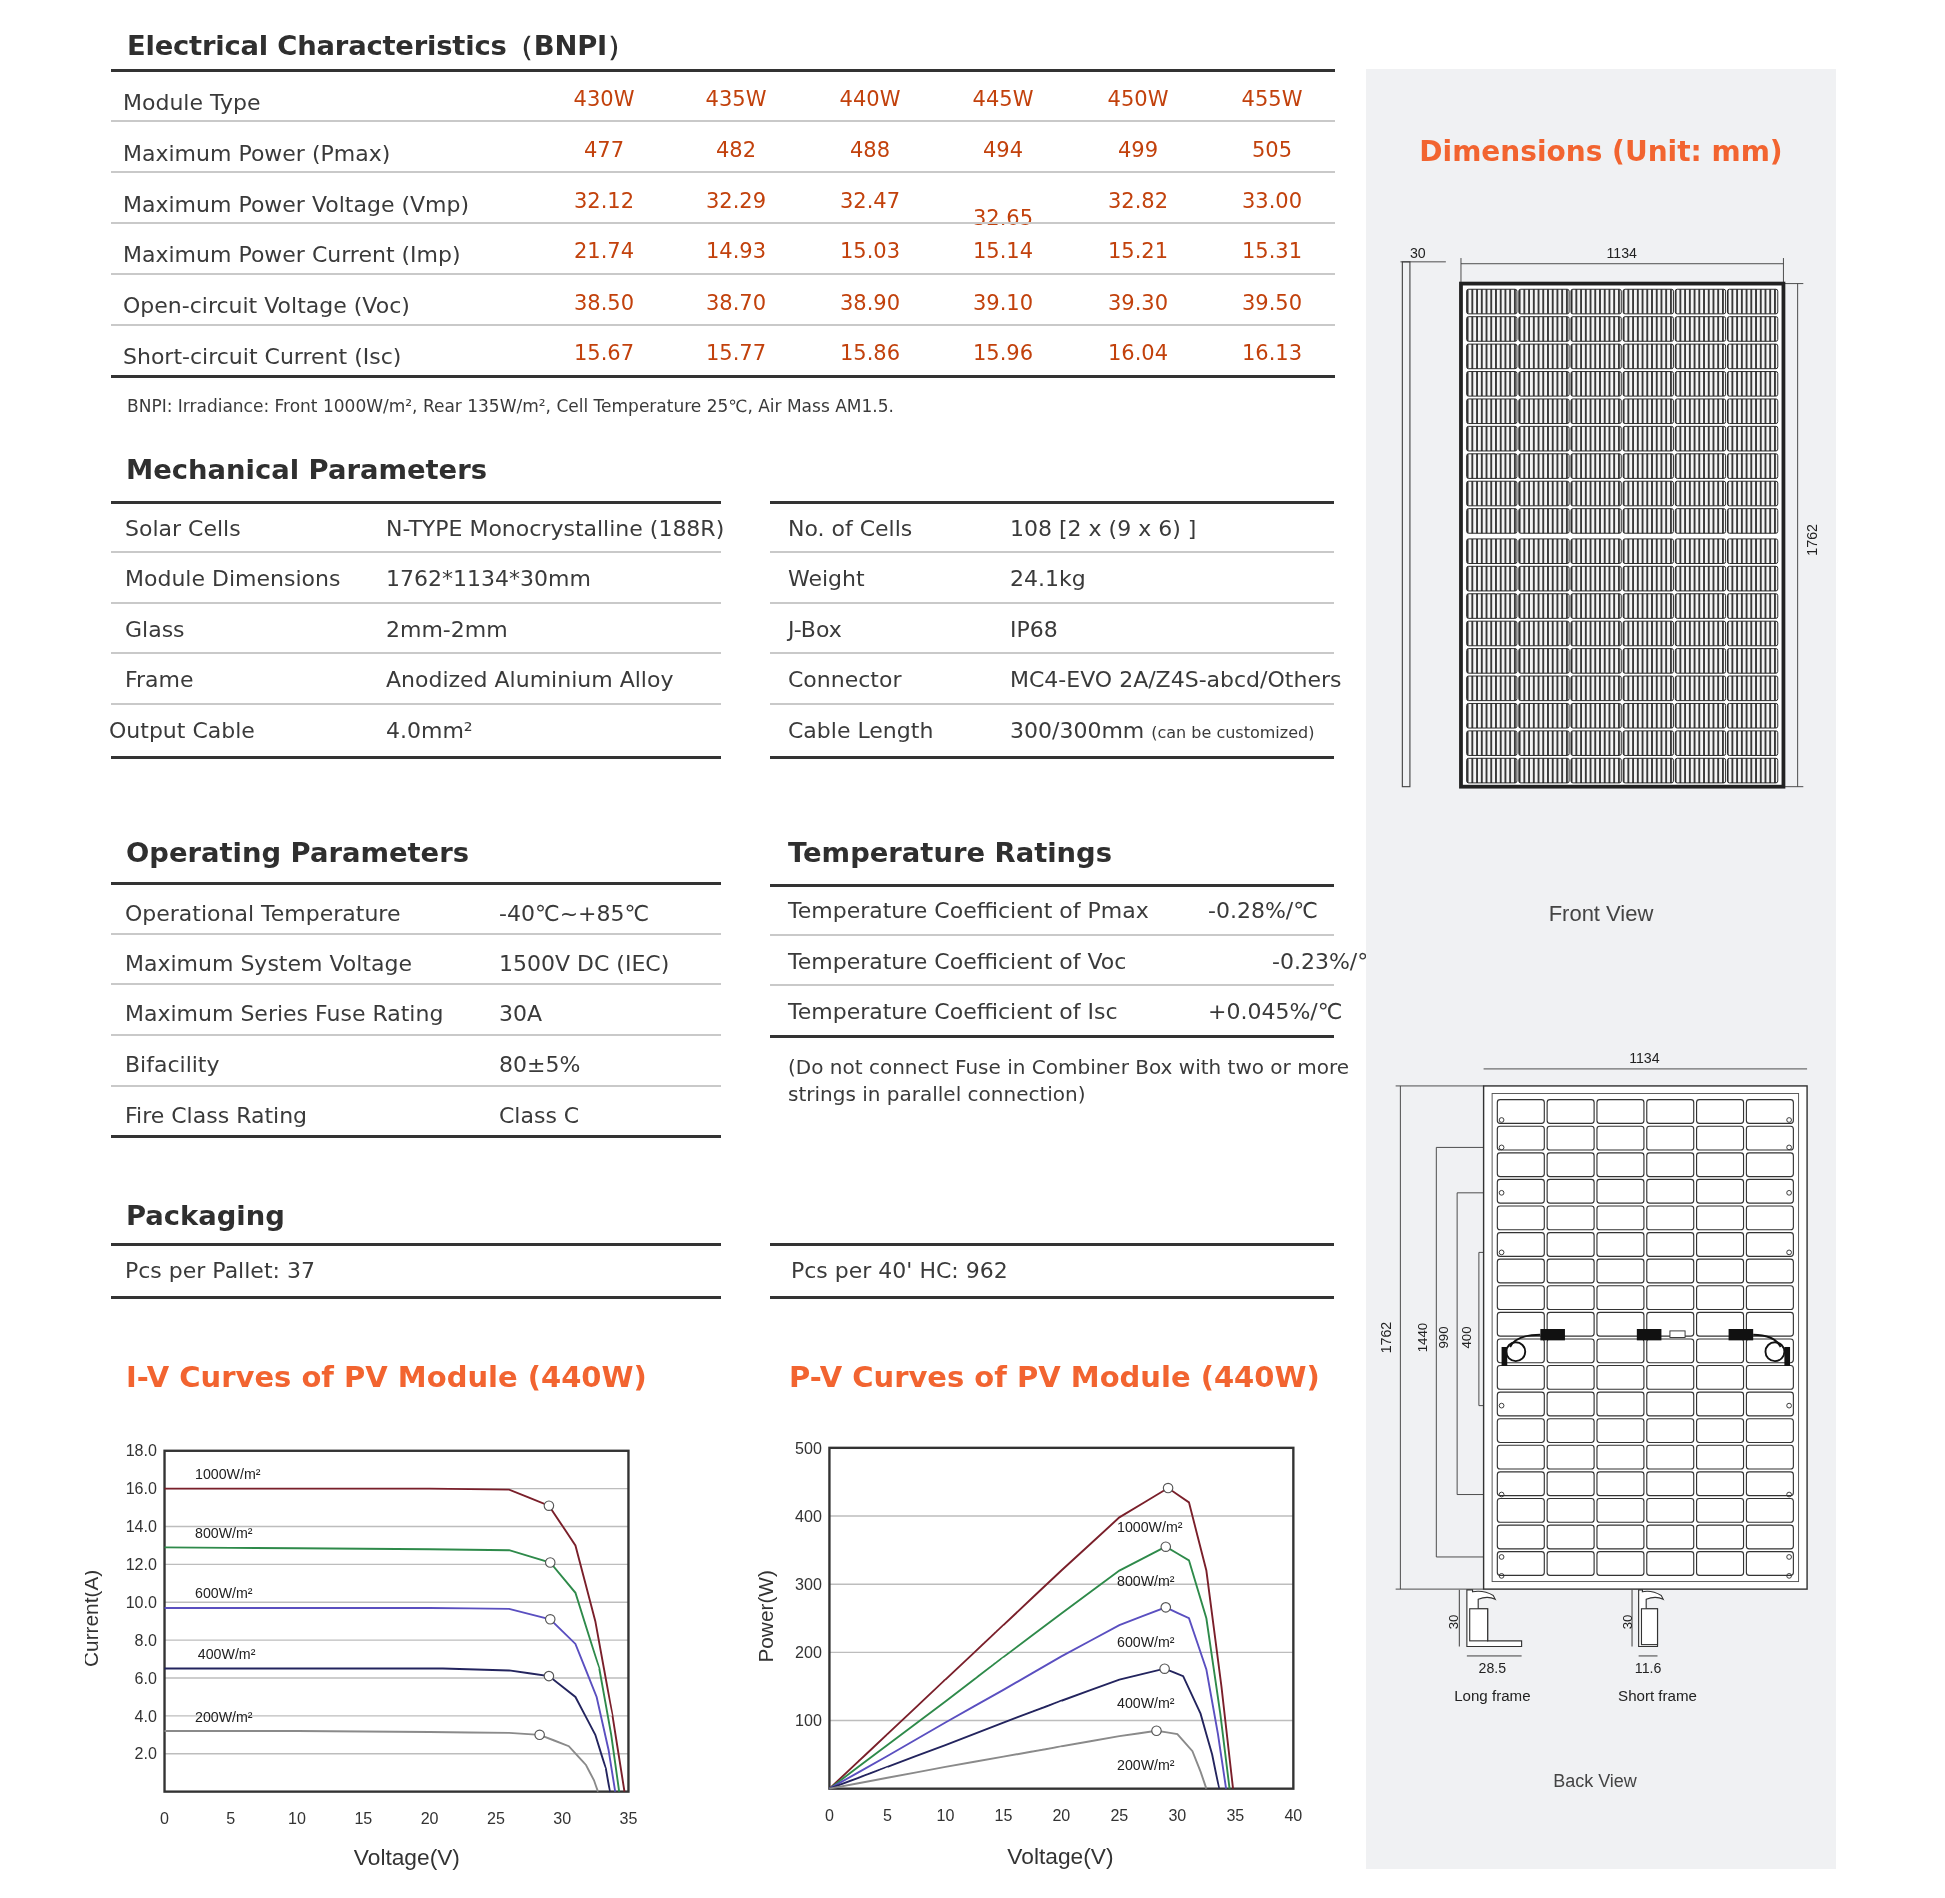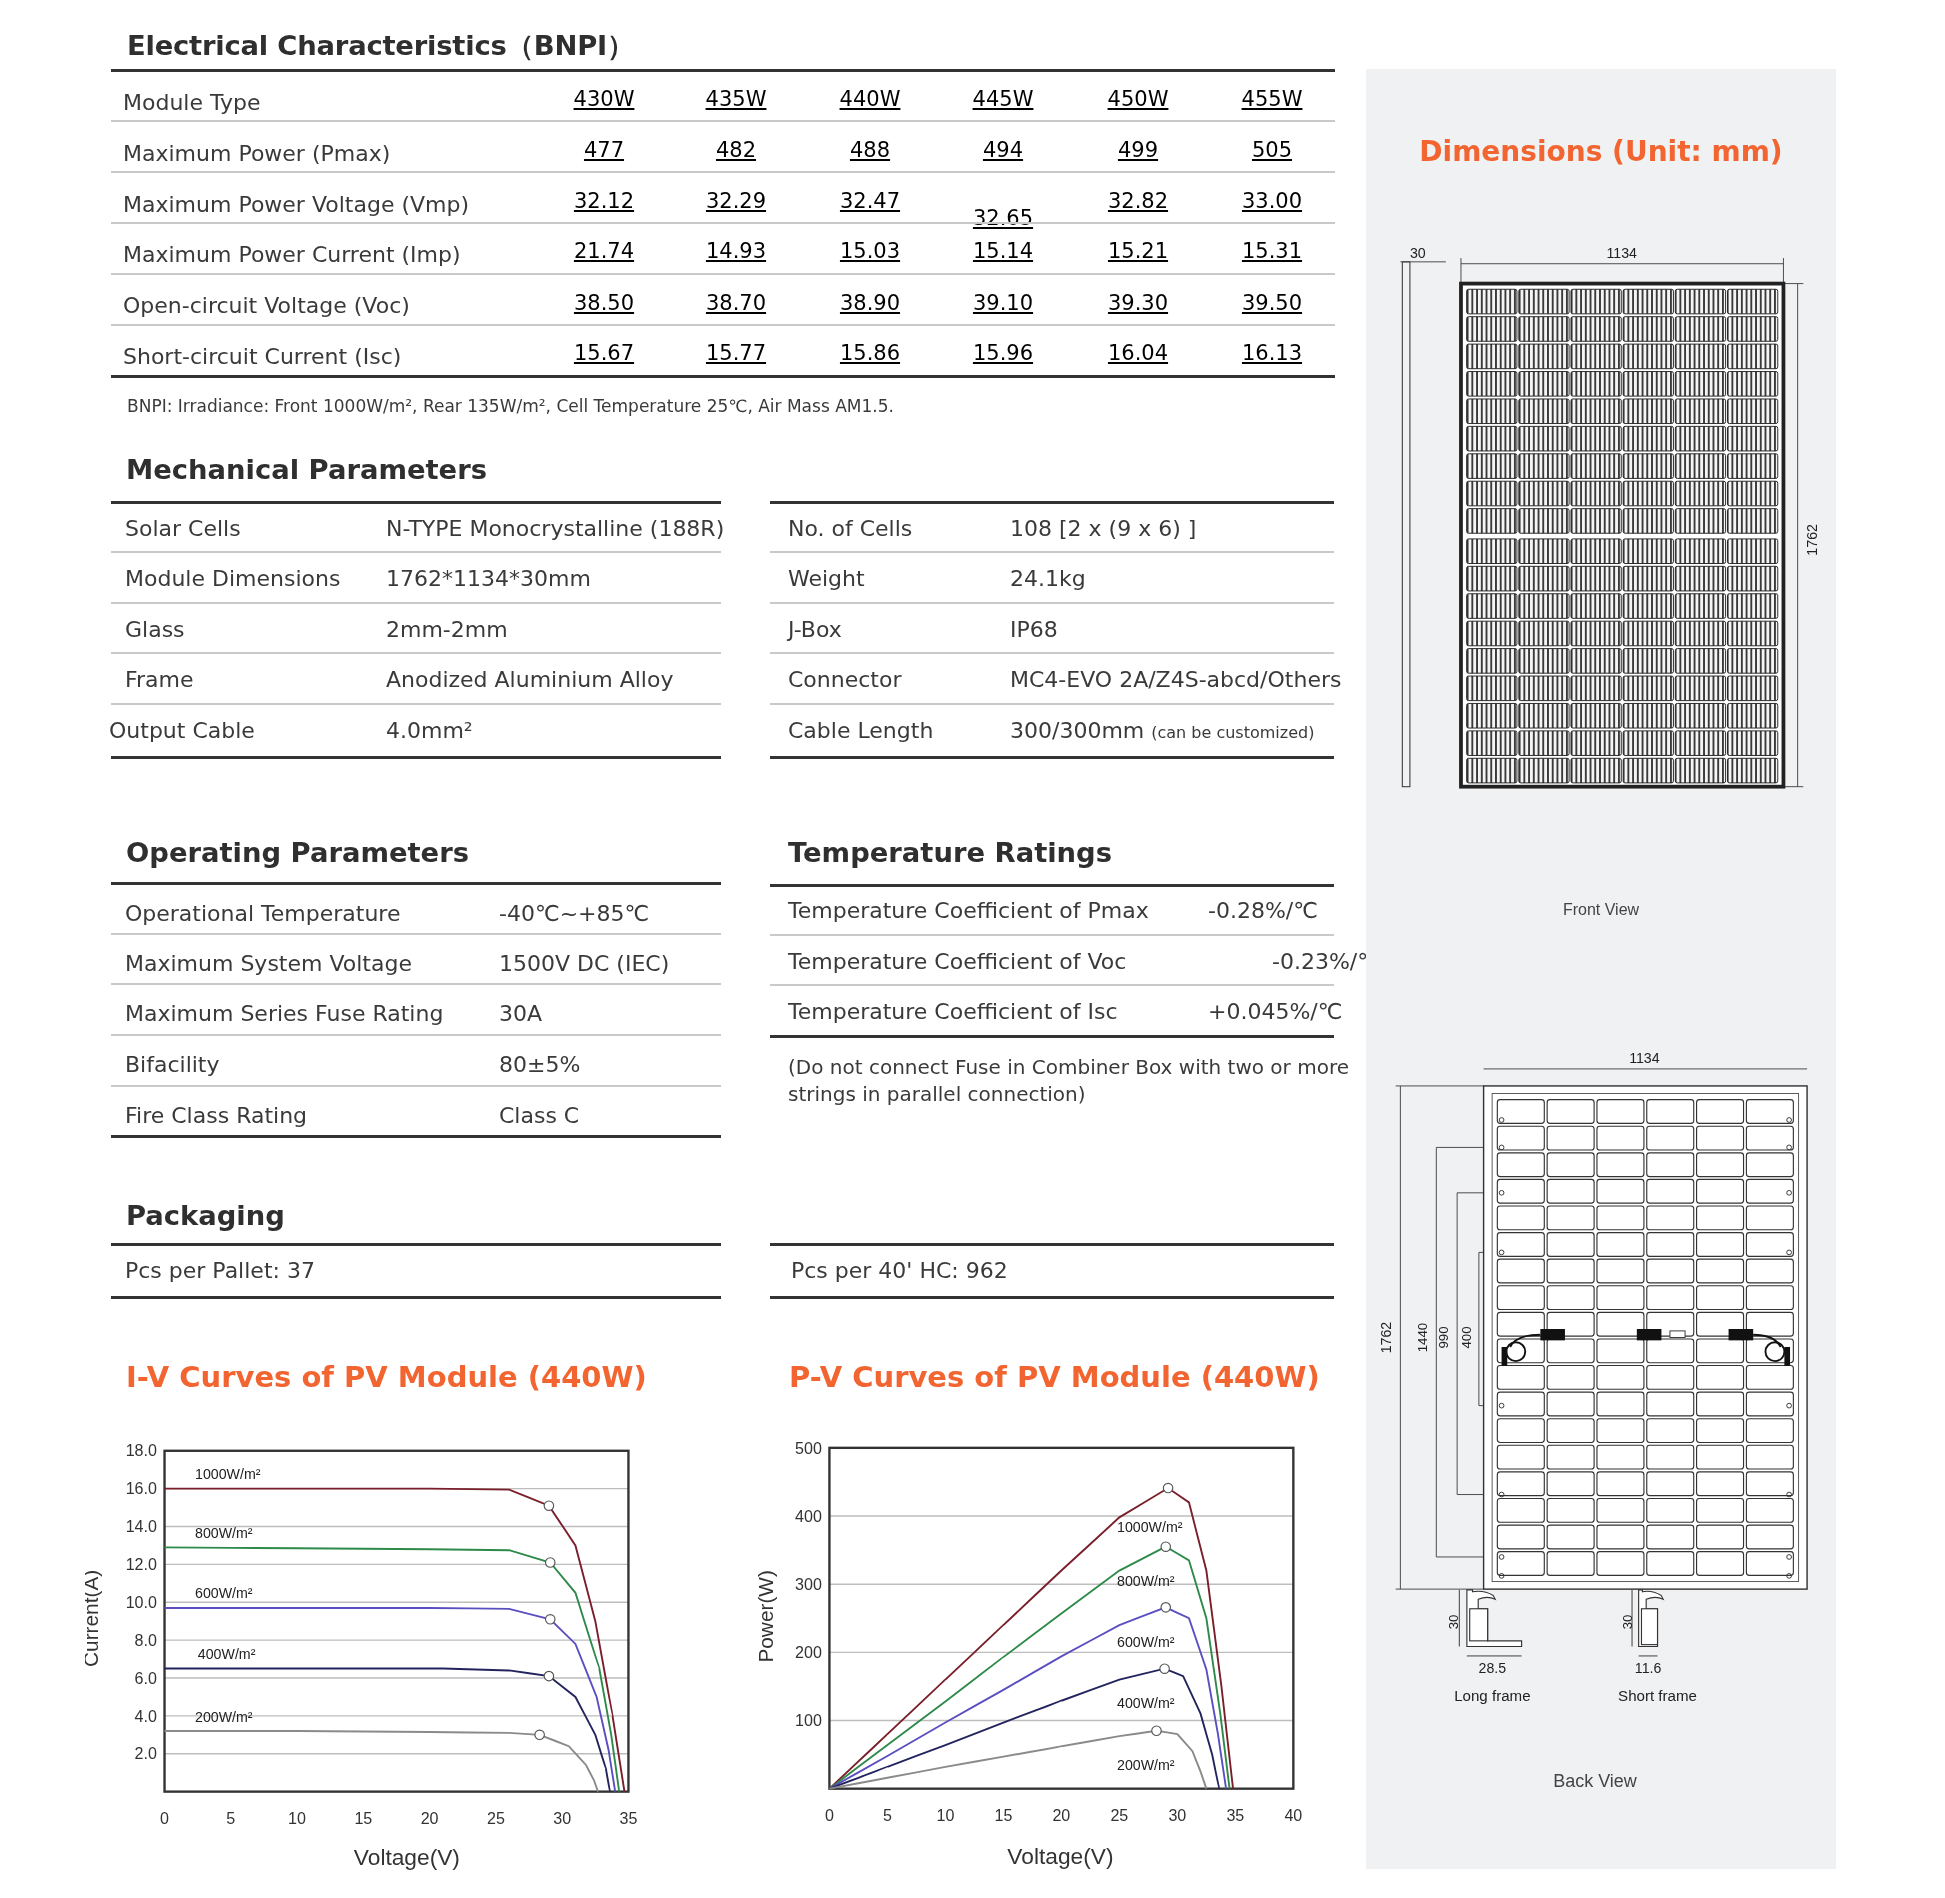--- a/index.html
+++ b/index.html
@@ -4,21 +4,21 @@
 <style>
   html,body{margin:0;padding:0;background:#fff;}
   body{width:1946px;height:1898px;position:relative;overflow:hidden;font-family:"DejaVu Sans",sans-serif;color:#333;}
   .abs{position:absolute;}
   .h1{font-weight:bold;font-size:27.4px;color:#2f2f2f;letter-spacing:-0.2px;}
   .h2{font-weight:bold;font-size:27.4px;color:#2f2f2f;}
   .orange{color:#f26430;font-weight:bold;font-size:29px;}
   .rule-thick{position:absolute;height:2.8px;background:#333;}
   .rule-thin{position:absolute;height:1.9px;background:#c9c9c9;}
   .cell{position:absolute;font-size:22px;color:#3a3a3a;white-space:nowrap;}
-  .num{position:absolute;font-size:21px;color:#000000;text-align:center;width:114px;white-space:nowrap;text-decoration:underline;}
+  .num{position:absolute;font-size:21px;color:#c2410c;text-align:center;width:114px;white-space:nowrap;}
   .small{font-size:17px;color:#3a3a3a;}
   .panel{position:absolute;left:1366px;top:69px;width:470px;height:1800px;background:#f0f1f3;}
   .cap{font-family:"Liberation Sans",sans-serif;font-size:15px;color:#222;}
   svg text{font-family:"Liberation Sans",sans-serif;}
 </style>
 </head>
 <body>
 
 <div class="abs h1" style="left:127px;top:28px;">Electrical Characteristics（BNPI）</div>
 <div class="rule-thick" style="left:111px;top:69px;width:1224px;"></div>
@@ -412,21 +412,21 @@
       <rect x="300.66666666666663" y="518" width="53.166666666666664" height="26" fill="url(#stripes)" stroke="#222" stroke-width="1" rx="2"></rect>
       <rect x="355.8333333333333" y="518" width="53.166666666666664" height="26" fill="url(#stripes)" stroke="#222" stroke-width="1" rx="2"></rect>
       <rect x="80" y="547" width="53.166666666666664" height="26" fill="url(#stripes)" stroke="#222" stroke-width="1" rx="2"></rect>
       <rect x="135.16666666666666" y="547" width="53.166666666666664" height="26" fill="url(#stripes)" stroke="#222" stroke-width="1" rx="2"></rect>
       <rect x="190.33333333333331" y="547" width="53.166666666666664" height="26" fill="url(#stripes)" stroke="#222" stroke-width="1" rx="2"></rect>
       <rect x="245.5" y="547" width="53.166666666666664" height="26" fill="url(#stripes)" stroke="#222" stroke-width="1" rx="2"></rect>
       <rect x="300.66666666666663" y="547" width="53.166666666666664" height="26" fill="url(#stripes)" stroke="#222" stroke-width="1" rx="2"></rect>
       <rect x="355.8333333333333" y="547" width="53.166666666666664" height="26" fill="url(#stripes)" stroke="#222" stroke-width="1" rx="2"></rect>
     </g>
 </svg>
-<div class="abs cap" style="left:1366px;width:470px;text-align:center;top:901px;font-size:16px;color:#444;">Front View</div>
+<div class="abs cap" style="left:1366px;width:470px;text-align:center;top:901px;font-size:22px;color:#444;">Front View</div>
 
 <svg class="abs" style="left:1372px;top:1046px;" width="454" height="549" viewBox="0 0 480 580">
   <text x="288" y="18" font-size="15" fill="#222" text-anchor="middle">1134</text>
   <line x1="118" y1="24" x2="460" y2="24" stroke="#444" stroke-width="1"></line>
   <line x1="30" y1="42" x2="30" y2="574" stroke="#444" stroke-width="1"></line>
   <line x1="25" y1="42" x2="118" y2="42" stroke="#444" stroke-width="1"></line>
   <line x1="25" y1="574" x2="118" y2="574" stroke="#444" stroke-width="1"></line>
   <text x="20" y="308" font-size="15" fill="#222" text-anchor="middle" transform="rotate(-90 20 308)">1762</text>
 
   <polyline points="137,107 68,107 68,540 137,540" fill="none" stroke="#444" stroke-width="1"></polyline>

